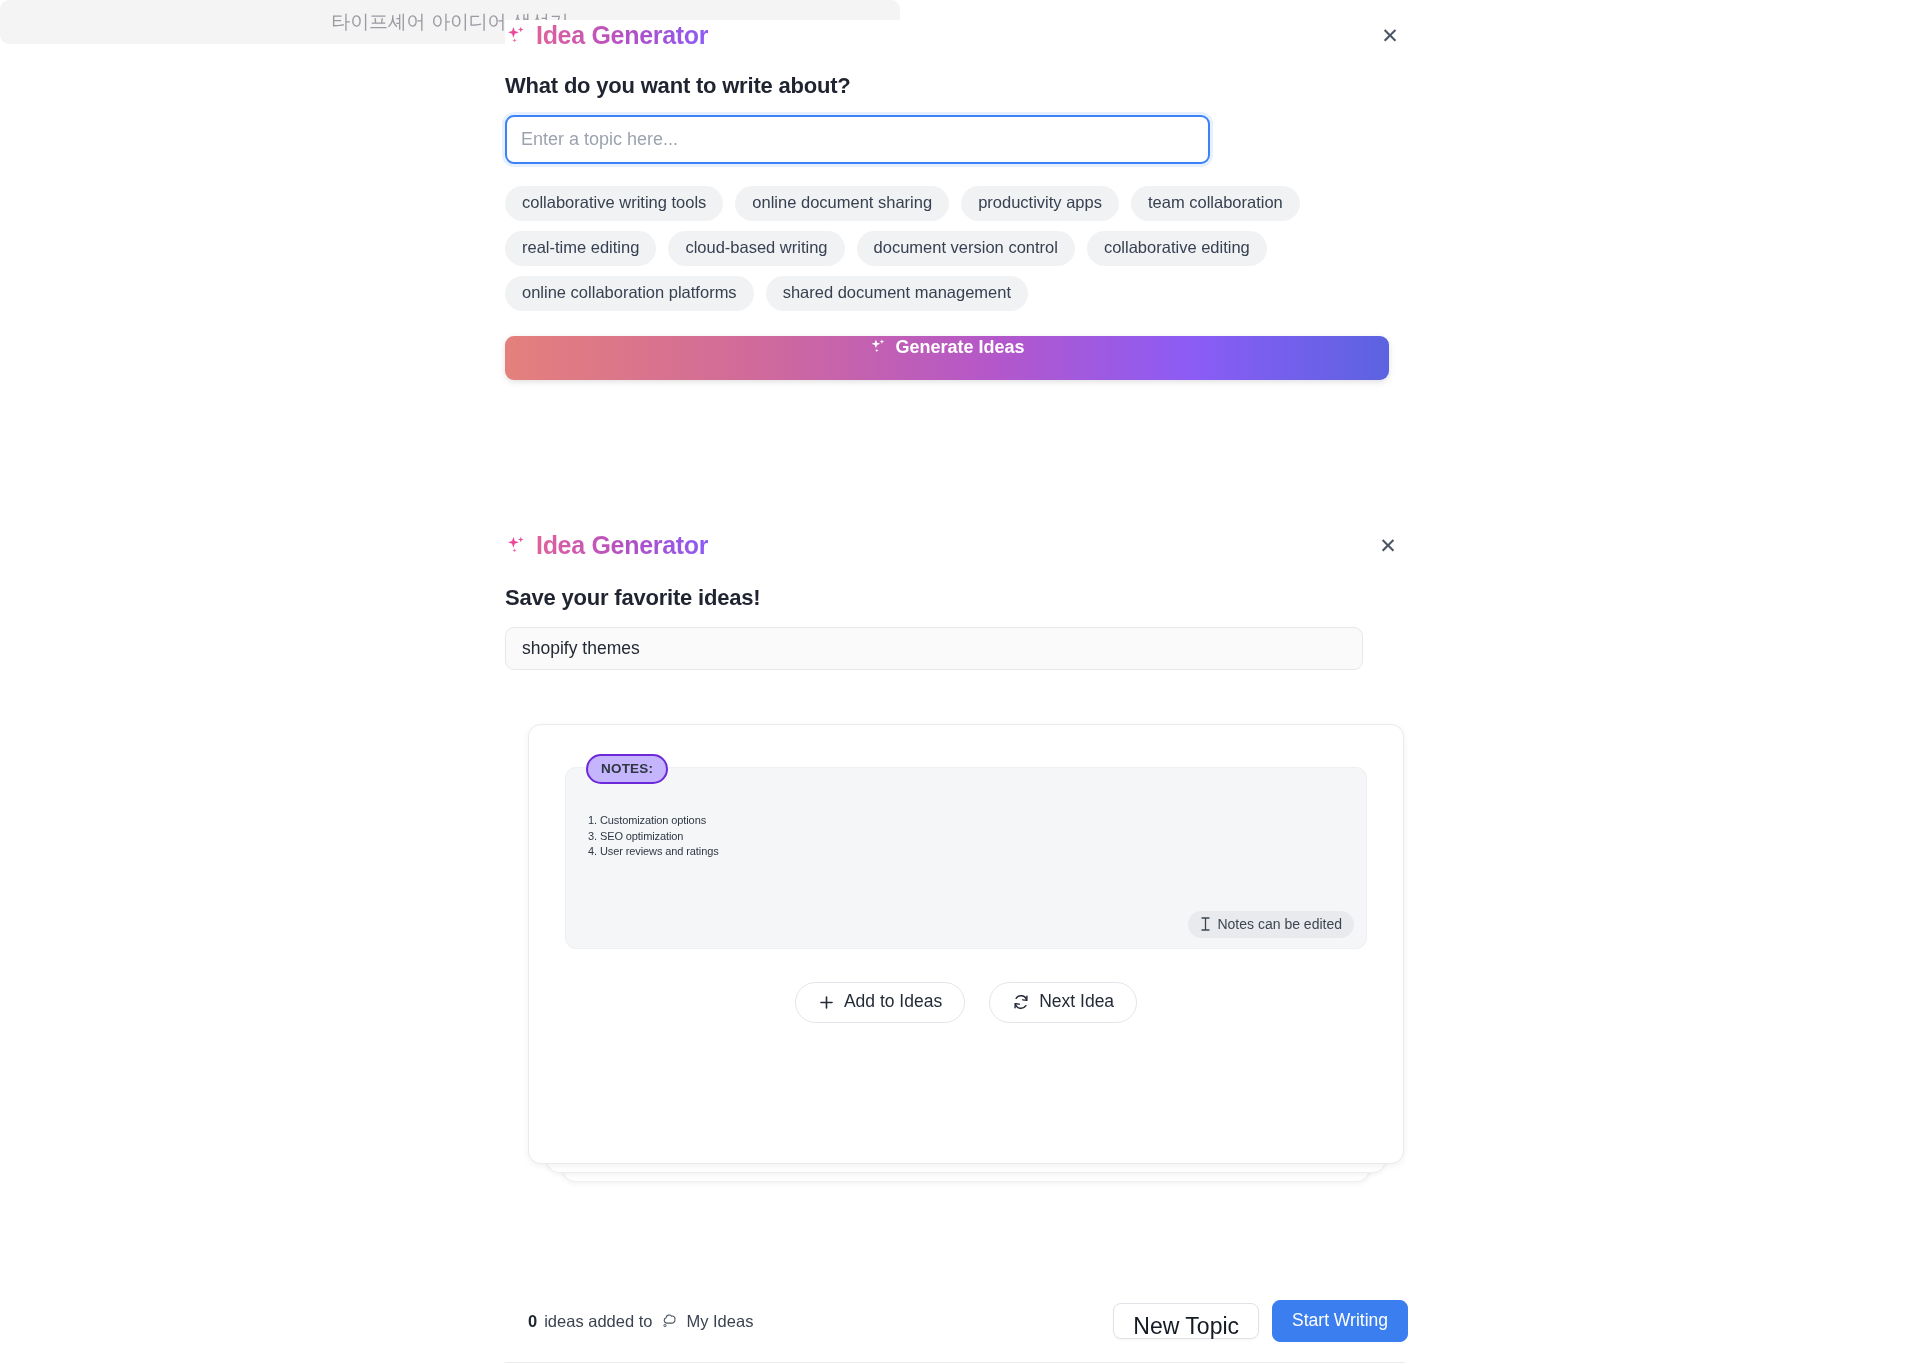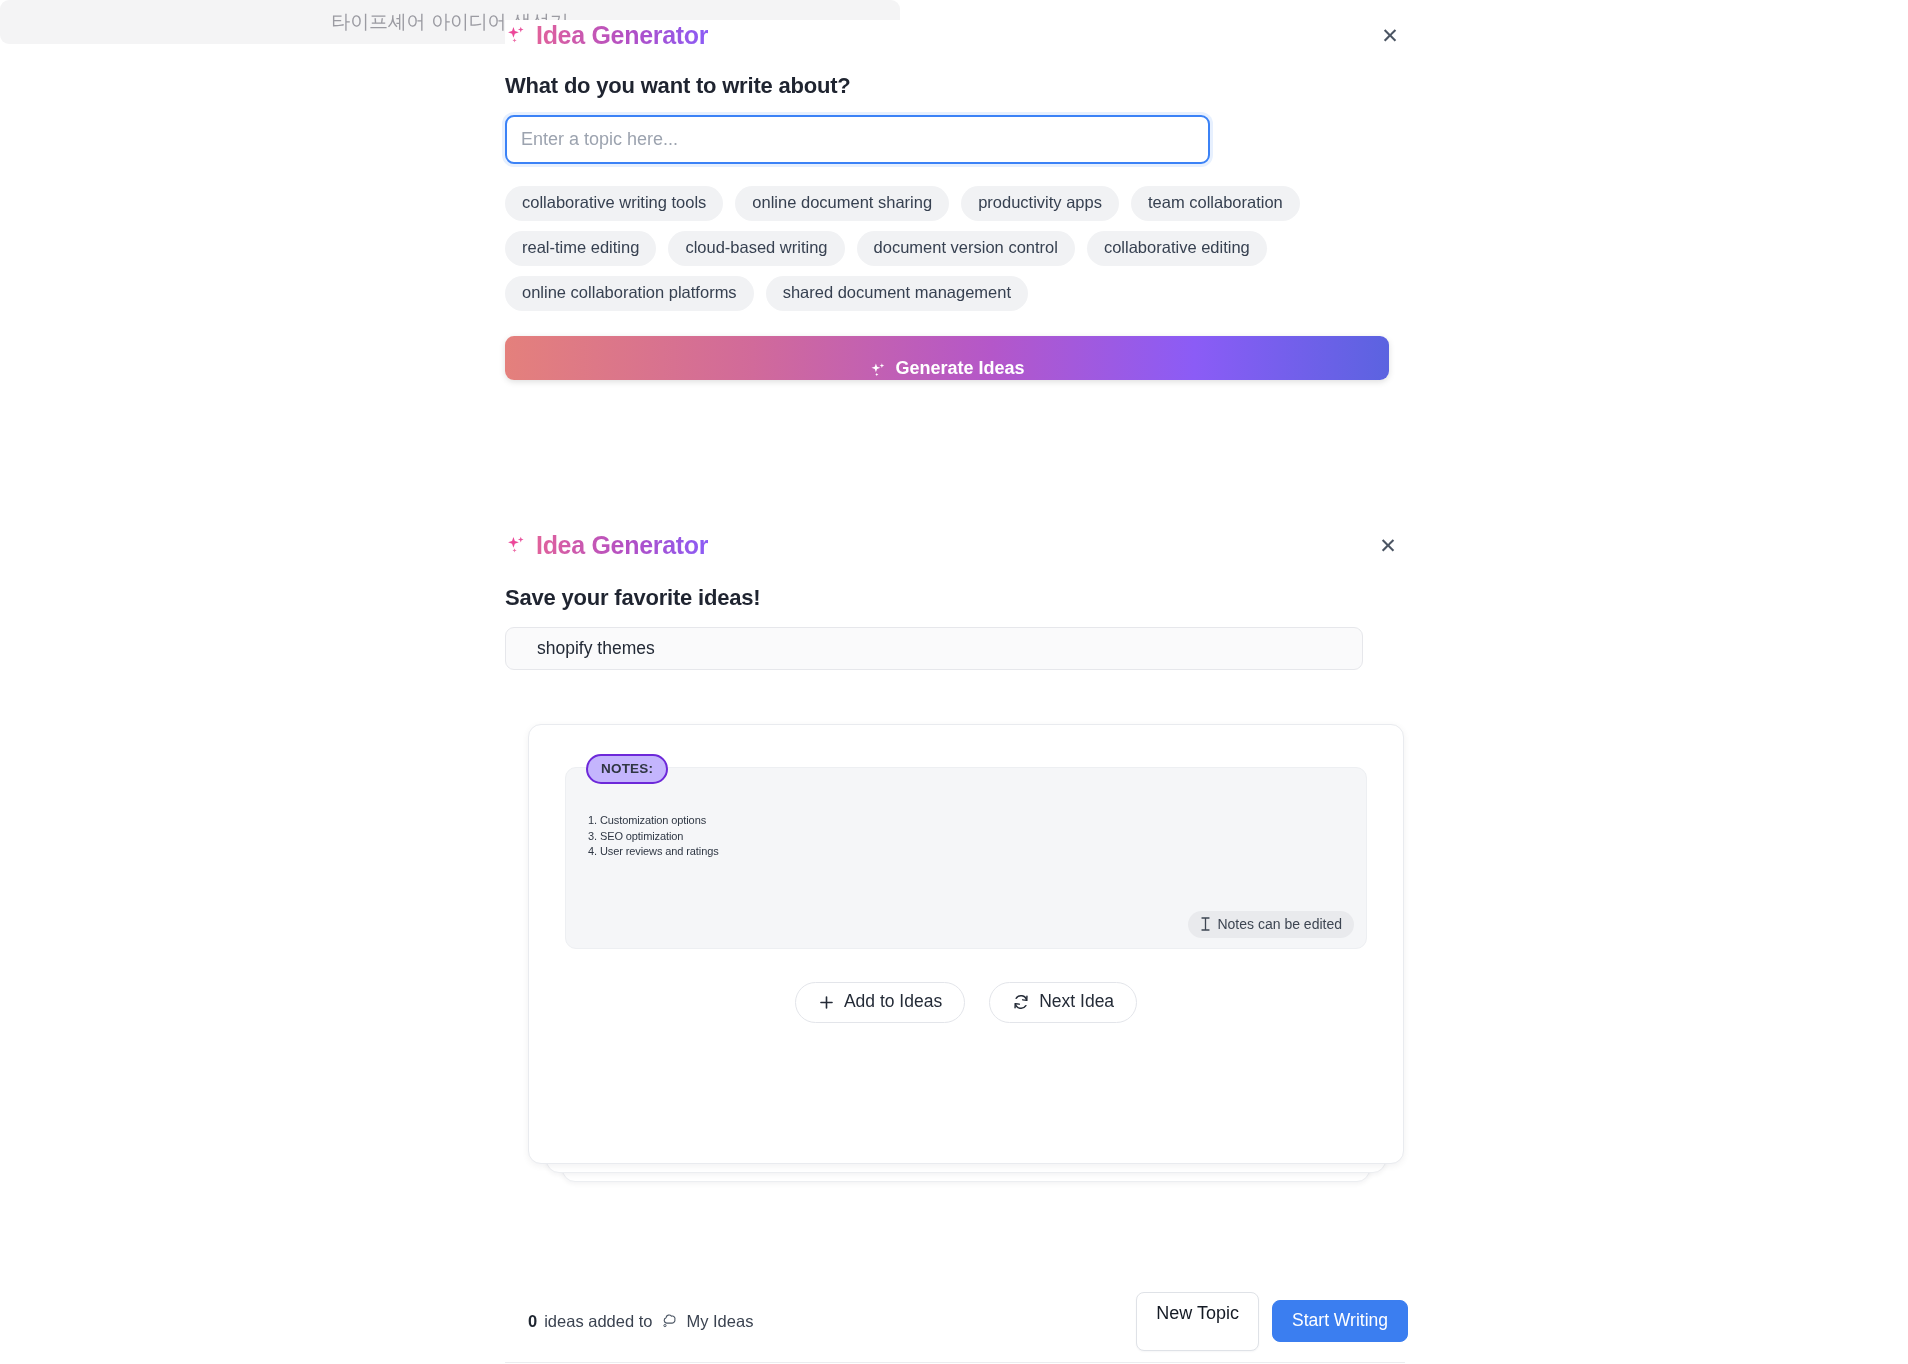--- a/index.html
+++ b/index.html
@@ -55,38 +55,38 @@
     padding: 7px 17px 9px; font-size: 16.5px; color: #374151;
     font-family: "Liberation Sans", sans-serif; cursor: pointer;
     line-height: 1.15; white-space: nowrap; text-align: right;
   }
 
   
   .generate-btn {
     width: 100%; height: 44px; border: none; border-radius: 9px;
     background: linear-gradient(90deg, #e4807c 0%, #d16a9a 28%, #b457c9 55%, #8b5cf6 78%, #5b63e0 100%);
     color: #ffffff; font-size: 18px; font-weight: 600; cursor: pointer;
-    display: flex; align-items: flex-end; justify-content: center; gap: 8px;
+    display: flex; align-items: flex-start; justify-content: center; gap: 8px;
     font-family: "Liberation Sans", sans-serif;
     box-shadow: 0 2px 6px rgba(0,0,0,0.13);
   }
 
   
   .kr-banner {
     background: #f4f4f5; border-radius: 9px;
     display: flex; align-items: center; justify-content: center;
     color: #9b9ba2; font-size: 19px; letter-spacing: -0.2px;
     font-family: "DejaVu Sans", sans-serif;
   }
 
   
   .saved-field {
     width: 100%; height: 43px; border-radius: 9px;
     border: 1px solid #e6e7eb; background: #fafafb;
-    padding: 0 31px; font-size: 17.5px; color: #232a36;
+    padding: 0 16px; font-size: 17.5px; color: #232a36;
     display: flex; align-items: center;
     font-family: "Liberation Sans", sans-serif;
   }
 
   
   .deck { position: absolute; }
   .deck-shadow {
     position: absolute; background: #ffffff;
     border: 1px solid #eceef1; border-radius: 13px;
     box-shadow: 0 2px 5px rgba(16,24,40,0.05);
@@ -135,21 +135,21 @@
     line-height: 1;
   }
 
   
   .footer-row { display: flex; align-items: center; justify-content: space-between; }
   .footer-count { display: flex; align-items: center; gap: 7px; font-size: 16.5px; color: #3b4351; }
   .footer-count .num { font-weight: 700; color: #1f2631; }
   .footer-btns { display: flex; align-items: center; gap: 13px; }
   .btn-outline {
     background: #ffffff; border: 1px solid #dfe2e7; border-radius: 8px;
-    padding: 11px 19px 28px; font-size: 18px; color: #141a24;
+    padding: 11px 19px 0; font-size: 23px; color: #141a24;
     font-family: "Liberation Sans", sans-serif; cursor: pointer; line-height: 1;
     box-shadow: 0 1px 2px rgba(16,24,40,0.04);
   }
   .btn-primary {
     background: #3b7ef0; border: 1px solid #3b7ef0; border-radius: 8px;
     padding: 11px 19px 12px; font-size: 17.5px; color: #ffffff;
     font-family: "Liberation Sans", sans-serif; cursor: pointer; line-height: 1;
   }
   .hairline { position: absolute; background: #ececef; height: 1px; }
 </style>

